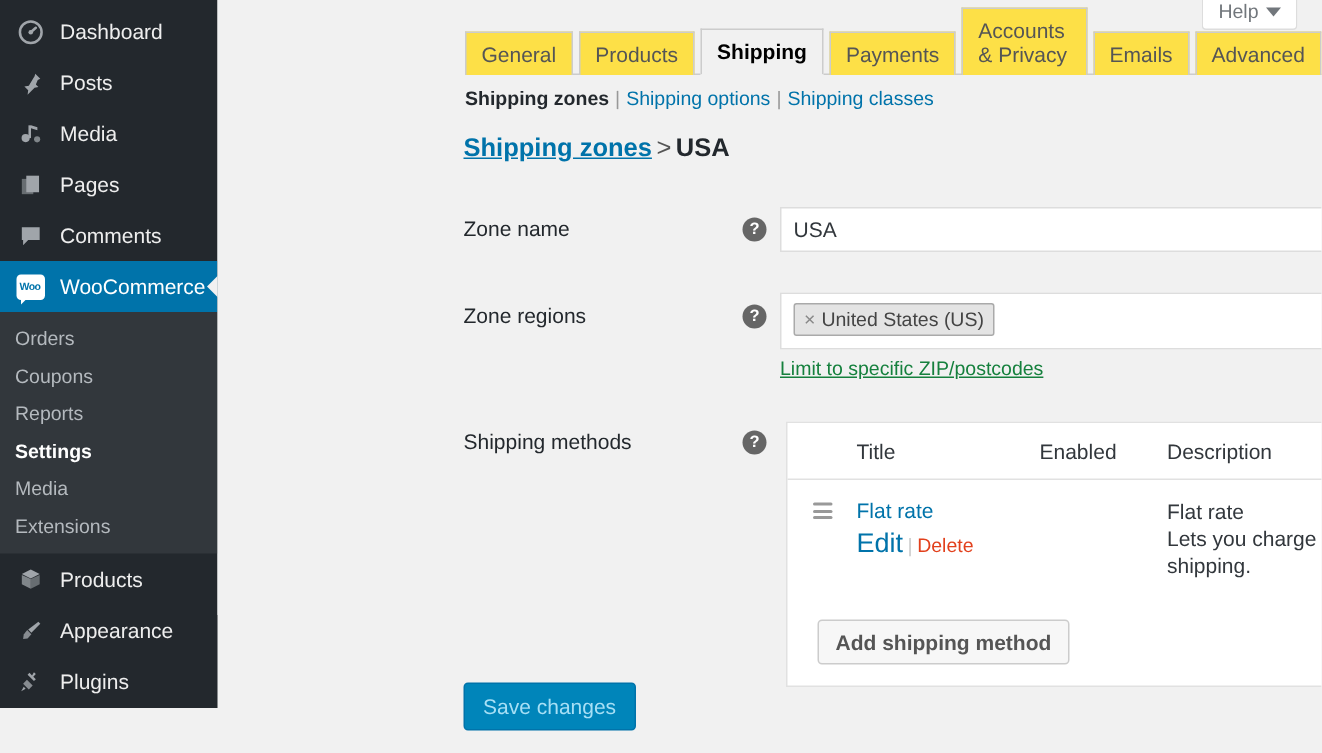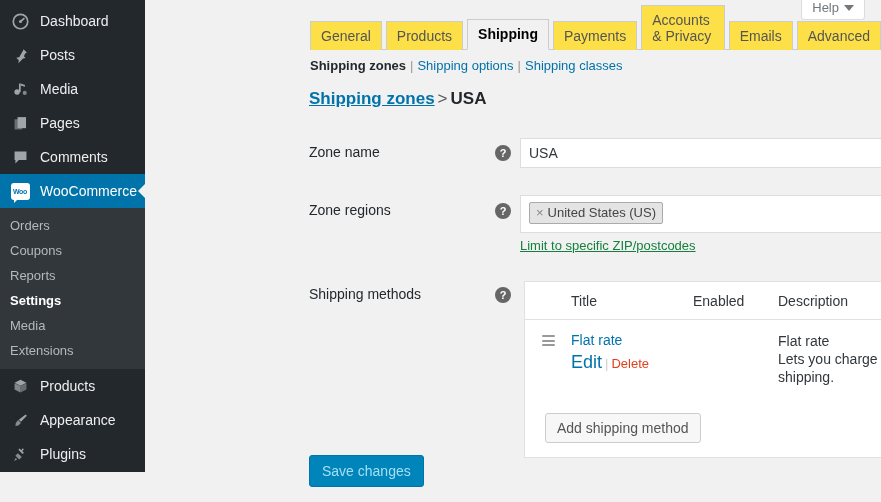--- a/index.html
+++ b/index.html
@@ -204,20 +204,21 @@
   .desc-sub   { font-size: 14px; color: #32373c; line-height: 18px; }
   .mt-foot { padding: 13px 0 14px 20px; }
 
   
   .btn-secondary {
     background: #f7f7f7; border: 1px solid #ccc;
     border-radius: 3px; color: #555;
     font-size: 14px; padding: 5px 11px;
     cursor: pointer; font-family: "Liberation Sans", sans-serif;
     line-height: 18px;
+    font-weight: bold;
   }
   .btn-primary {
     position: absolute; left: 164px; top: 455px;
     background: #0085ba; border: 1px solid #0073aa;
     border-radius: 3px; color: #a6dff5;
     font-size: 14px; padding: 6px 12px;
     cursor: pointer; font-family: "Liberation Sans", sans-serif;
     line-height: 18px;
   }
 </style>

